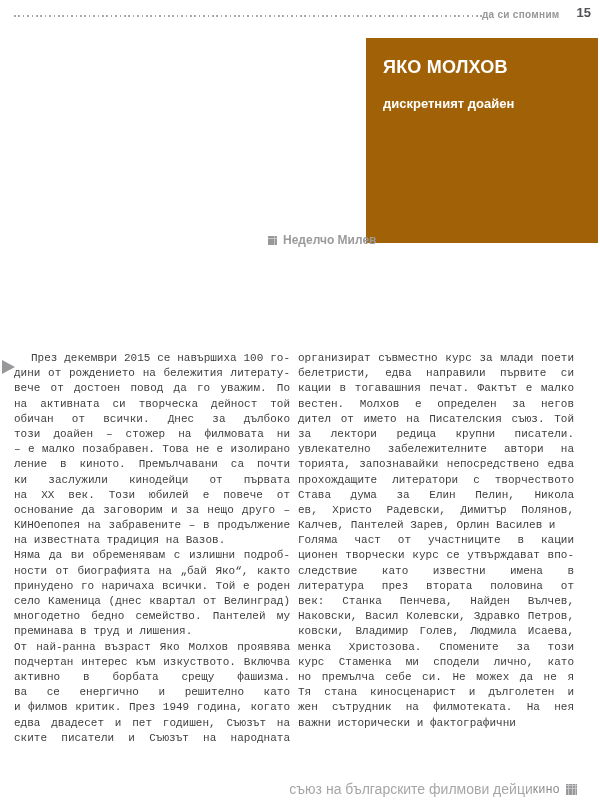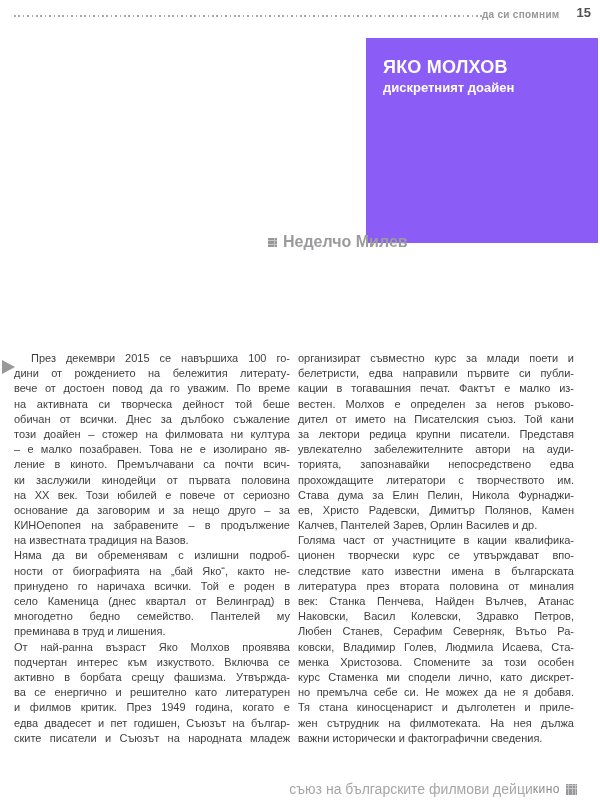--- a/index.html
+++ b/index.html
@@ -23,50 +23,50 @@
     font-size:10px;font-weight:bold;color:#97979a;
     letter-spacing:.3px;margin-left:0;white-space:nowrap;
   }
   .hdr-num{
     font-size:13px;font-weight:bold;color:#515155;
     margin-left:17px;white-space:nowrap;
   }
   
   #titlebox{
     position:absolute;left:366px;top:38px;width:232px;height:205px;
-    background:#8b5cf6;box-sizing:border-box;
+    background:#a16207;box-sizing:border-box;
     padding:19px 0 10px 17px;color:#ffffff;
   }
   .tb-title{font-size:18px;font-weight:bold;letter-spacing:.2px;line-height:20px;}
-  .tb-sub{font-size:13px;font-weight:bold;line-height:17px;margin-top:2px;}
+  .tb-sub{font-size:13px;font-weight:bold;line-height:17px;margin-top:18px;}
   
   #byline{
     position:absolute;top:233px;left:268px;
     display:flex;align-items:center;
   }
   .sq{
     width:9px;height:9px;background-color:#98989b;
     background-image:
       repeating-linear-gradient(90deg,transparent 0 2.5px,#c6c6c8 2.5px 3.3px),
       repeating-linear-gradient(0deg,transparent 0 2.5px,#c6c6c8 2.5px 3.3px);
   }
-  .by-name{font-size:16px;font-weight:bold;color:#9b9b9e;margin-left:6px;white-space:nowrap;}
+  .by-name{font-size:12px;font-weight:bold;color:#9b9b9e;margin-left:6px;white-space:nowrap;}
   
   #marker{position:absolute;left:2px;top:360px;line-height:0;}
   
   .col{
     position:absolute;top:351px;width:276px;
     font-size:11px;color:#3e3e40;
   }
   #col-left{left:14px;}
   #col-right{left:298px;}
   .para{margin:0;}
   .line{
     height:15.2px;line-height:15.2px;overflow:hidden;
-    text-align:left;white-space:normal;
+    text-align:left;white-space:normal;font-family:Liberation Mono, monospace;
   }
   .line.just{text-align:justify;text-align-last:justify;}
   .line.ind{text-indent:17px;}
   
   #footer{
     position:absolute;top:781px;right:23px;
     display:flex;align-items:center;
   }
   .ft-text{font-size:14px;color:#a6a6a9;white-space:nowrap;}
   .ft-logo{font-size:12px;font-weight:normal;color:#8a8a8d;white-space:nowrap;letter-spacing:.5px;}
@@ -148,21 +148,20 @@
         <div class="line just">ев, Христо Радевски, Димитър Полянов, Камен</div>
         <div class="line">Калчев, Пантелей Зарев, Орлин Василев и др.</div>
       </div>
       <div class="para">
         <div class="line just">Голяма част от участниците в кации квалифика-</div>
         <div class="line just">ционен творчески курс се утвърждават впо-</div>
         <div class="line just">следствие като известни имена в българската</div>
         <div class="line just">литература през втората половина от миналия</div>
         <div class="line just">век: Станка Пенчева, Найден Вълчев, Атанас</div>
         <div class="line just">Наковски, Васил Колевски, Здравко Петров,</div>
-        <div class="line just">Любен Станев, Серафим Северняк, Вътьо Ра-</div>
         <div class="line just">ковски, Владимир Голев, Людмила Исаева, Ста-</div>
         <div class="line just">менка Христозова. Спомените за този особен</div>
         <div class="line just">курс Стаменка ми сподели лично, като дискрет-</div>
         <div class="line just">но премълча себе си. Не можех да не я добавя.</div>
         <div class="line just">Тя стана киносценарист и дълголетен и приле-</div>
         <div class="line just">жен сътрудник на филмотеката. На нея дължа</div>
         <div class="line">важни исторически и фактографични сведения.</div>
       </div>
     </div>
 

